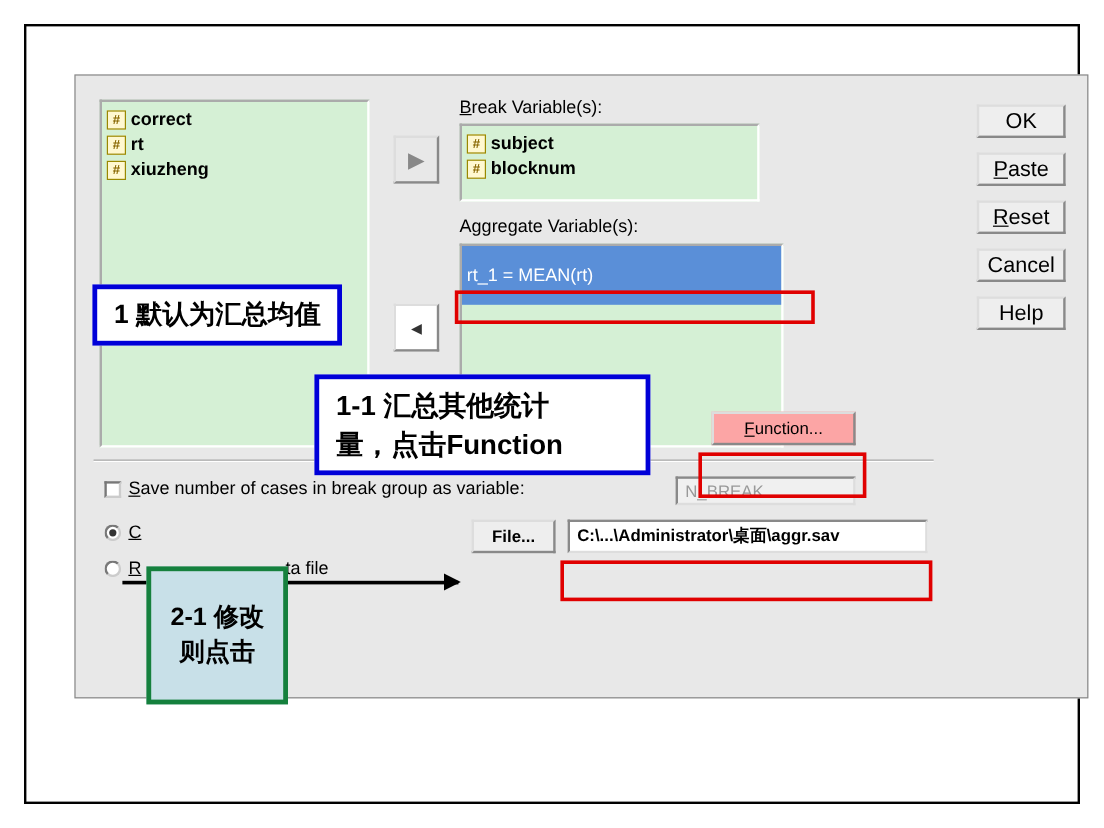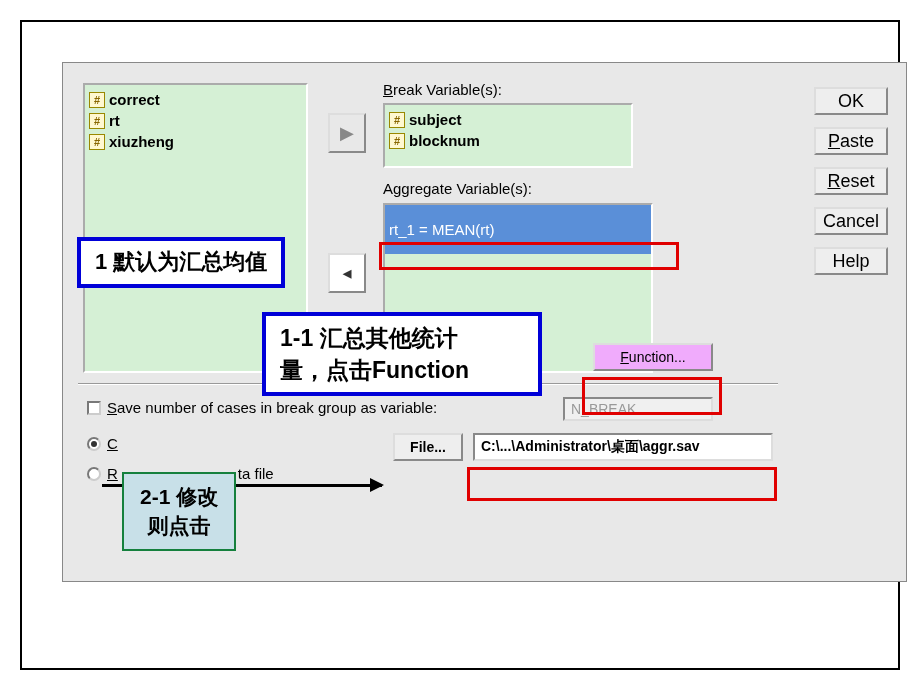--- a/index.html
+++ b/index.html
@@ -25,42 +25,42 @@
   .agg-list { position: absolute; top: 140px; left: 320px; width: 270px; height: 170px; background: #d5f0d5; border: 2px inset #fff; font-size: 15px; }
   .agg-item { background: #5a8fd8; color: #fff; padding: 16px 4px; }
   
   .move-btn { position: absolute; width: 38px; height: 40px; background: #e8e8e8; border: 2px outset #ddd; display: flex; align-items: center; justify-content: center; font-size: 18px; color: #888; }
   .move-break { top: 50px; left: 265px; }
   .move-agg { top: 190px; left: 265px; background: #fff; color: #333; }
   
   .btn-col { position: absolute; top: 24px; right: 18px; display: flex; flex-direction: column; gap: 12px; }
   .dlg-btn { width: 74px; height: 28px; background: #eee; border: 2px outset #ddd; font-size: 18px; cursor: pointer; }
   
-  .func-btn { position: absolute; top: 280px; left: 530px; width: 120px; height: 28px; background: #f0abfc; border: 2px outset #ddd; font-size: 14px; cursor: pointer; }
+  .func-btn { position: absolute; top: 280px; left: 530px; width: 120px; height: 28px; background: #fca5a5; border: 2px outset #ddd; font-size: 14px; cursor: pointer; }
   
   .divider { position: absolute; top: 320px; left: 15px; width: 700px; height: 2px; border-top: 1px solid #999; border-bottom: 1px solid #fff; }
   
   .check-row { position: absolute; top: 336px; left: 24px; display: flex; align-items: center; font-size: 15px; }
   .checkbox { width: 14px; height: 14px; border: 2px inset #ccc; background: #fff; margin-right: 6px; }
   .nbreak-field { position: absolute; top: 334px; left: 500px; width: 150px; height: 24px; background: #f0f0f0; border: 2px inset #ddd; padding: 2px 6px; color: #999; font-size: 14px; }
   
   .radio-row { position: absolute; left: 24px; display: flex; align-items: center; font-size: 15px; }
   .radio-1 { top: 372px; }
   .radio-2 { top: 402px; }
   .radio { width: 14px; height: 14px; border-radius: 50%; border: 2px inset #ccc; background: #fff; margin-right: 6px; display: flex; align-items: center; justify-content: center; }
   .radio-dot { width: 6px; height: 6px; border-radius: 50%; background: #333; }
   
   .file-btn { position: absolute; top: 370px; left: 330px; width: 70px; height: 28px; background: #eee; border: 2px outset #ddd; font-size: 14px; cursor: pointer; font-weight: bold; }
   .path-field { position: absolute; top: 370px; left: 410px; width: 300px; height: 28px; background: #fff; border: 2px inset #ddd; padding: 3px 6px; font-size: 14px; font-weight: bold; }
   
   
   .anno { position: absolute; font-size: 22px; font-weight: bold; padding: 6px 14px; line-height: 1.4; z-index: 10; }
   .anno-1 { top: 215px; left: 55px; border: 4px solid #0000d8; background: #fff; }
   .anno-1-1 { top: 290px; left: 240px; border: 4px solid #0000d8; background: #fff; width: 280px; font-size: 23px; }
-  .anno-2-1 { top: 450px; left: 100px; border: 2px solid #15803d; background: #c8e0e8; font-size: 21px; text-align: center; padding: 8px 16px; }
+  .anno-2-1 { top: 450px; left: 100px; border: 4px solid #15803d; background: #c8e0e8; font-size: 21px; text-align: center; padding: 24px 16px; }
   .anno-2 { top: 470px; left: 440px; border: 4px solid #0000d8; background: #fff; width: 425px; font-size: 23px; }
   
   .redbox { position: absolute; border: 3px solid #e00000; z-index: 5; pointer-events: none; }
   .redbox-agg { top: 220px; left: 357px; width: 300px; height: 28px; }
   .redbox-func { top: 355px; left: 560px; width: 140px; height: 38px; }
   .redbox-path { top: 445px; left: 445px; width: 310px; height: 34px; }
   
   .arrow { position: absolute; top: 462px; left: 80px; width: 280px; height: 3px; background: #000; z-index: 8; }
   .arrow::after { content: ''; position: absolute; right: -2px; top: -6px; border-left: 14px solid #000; border-top: 7px solid transparent; border-bottom: 7px solid transparent; }
   

